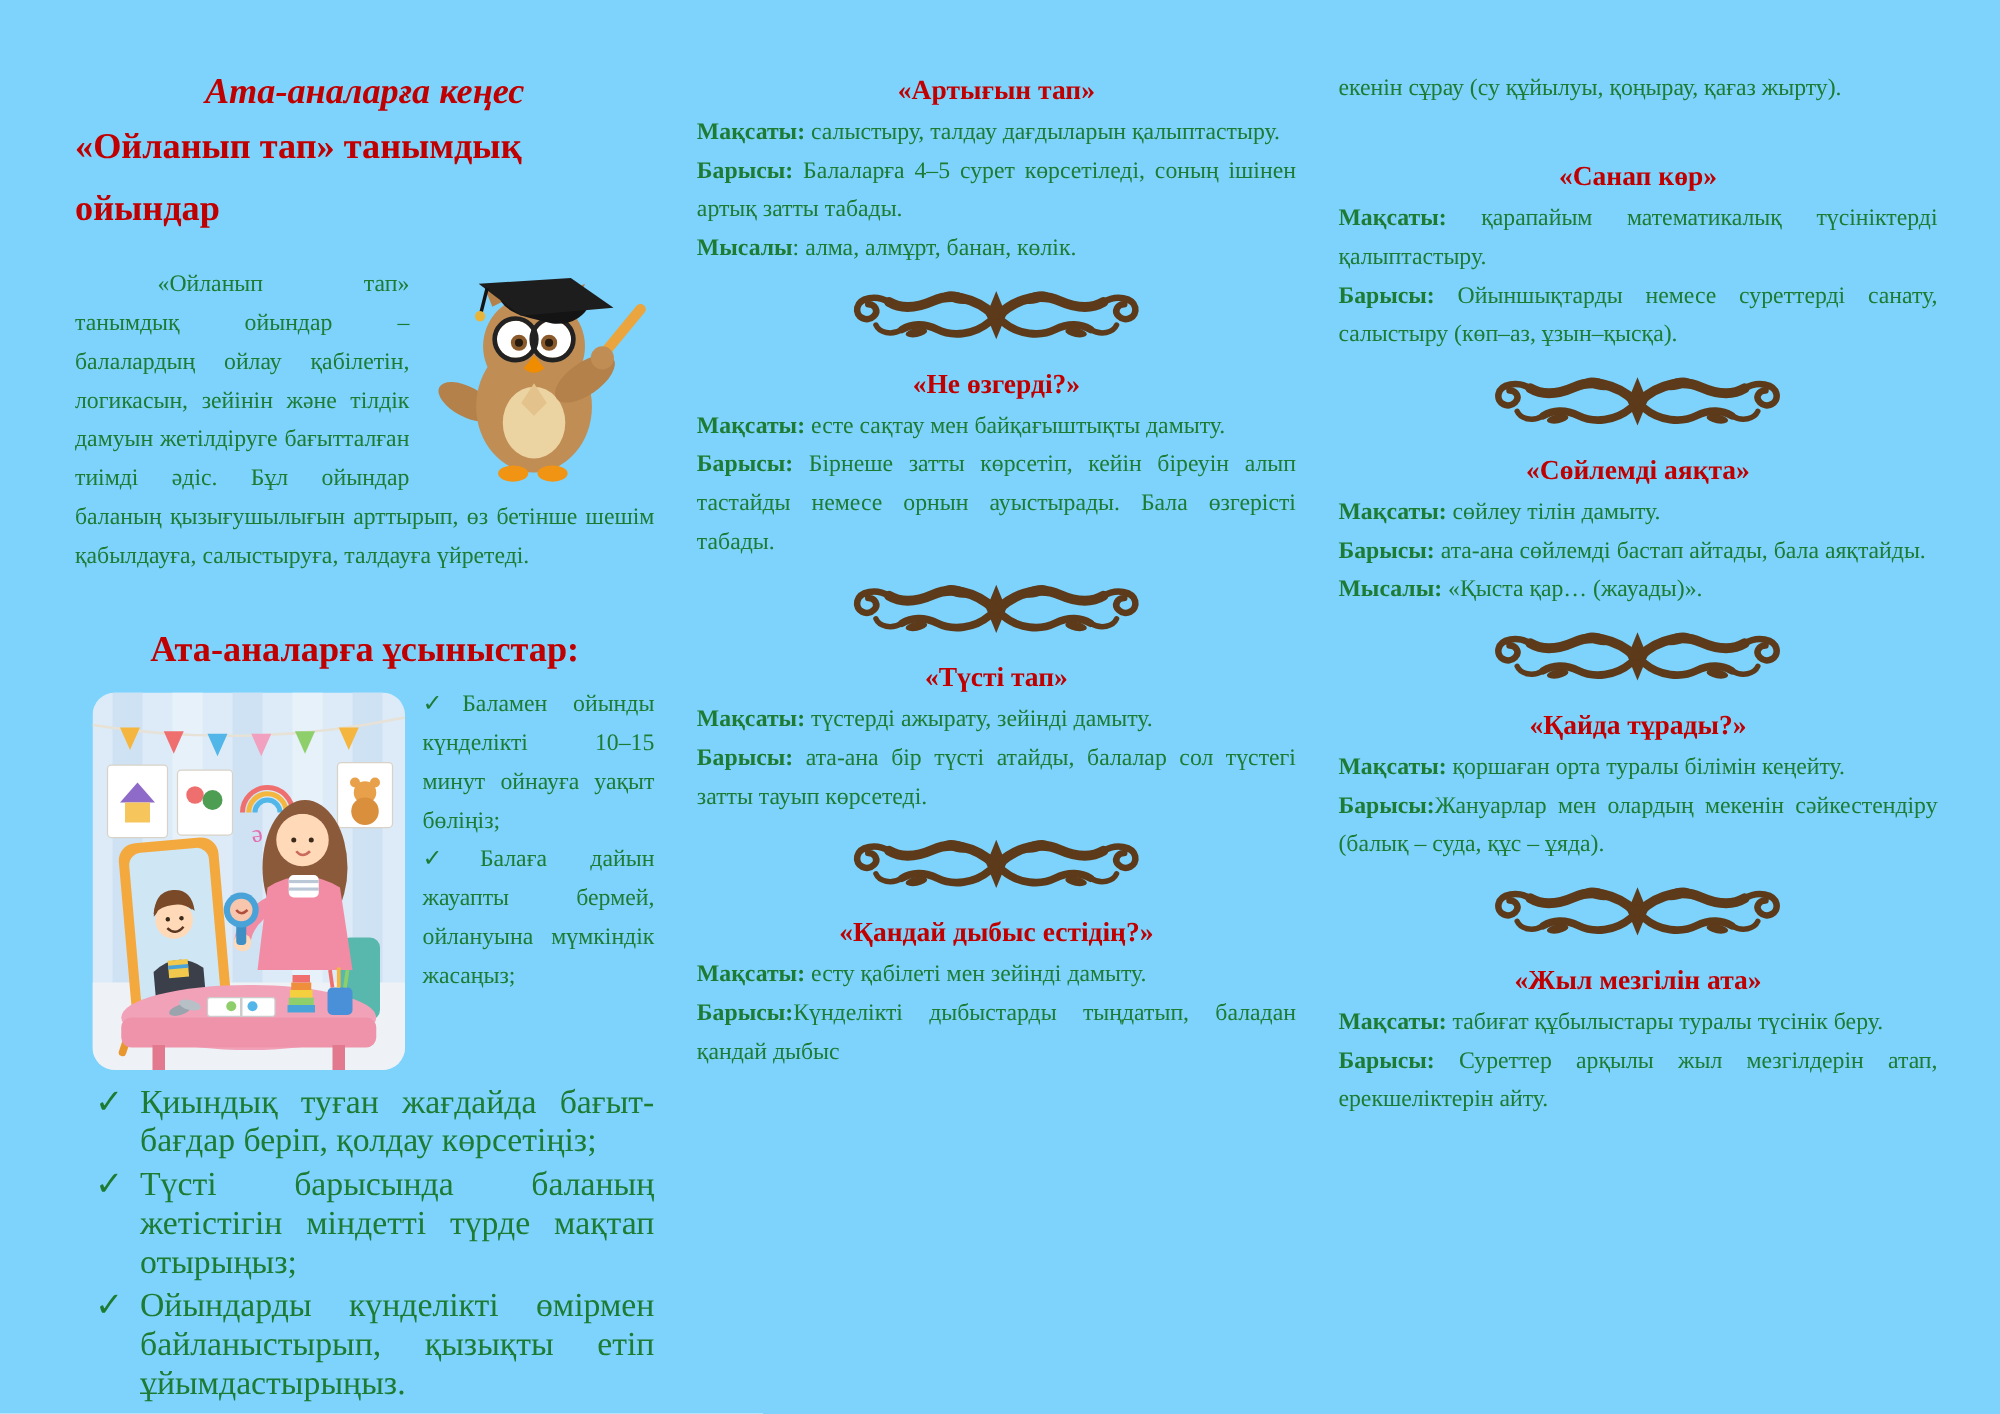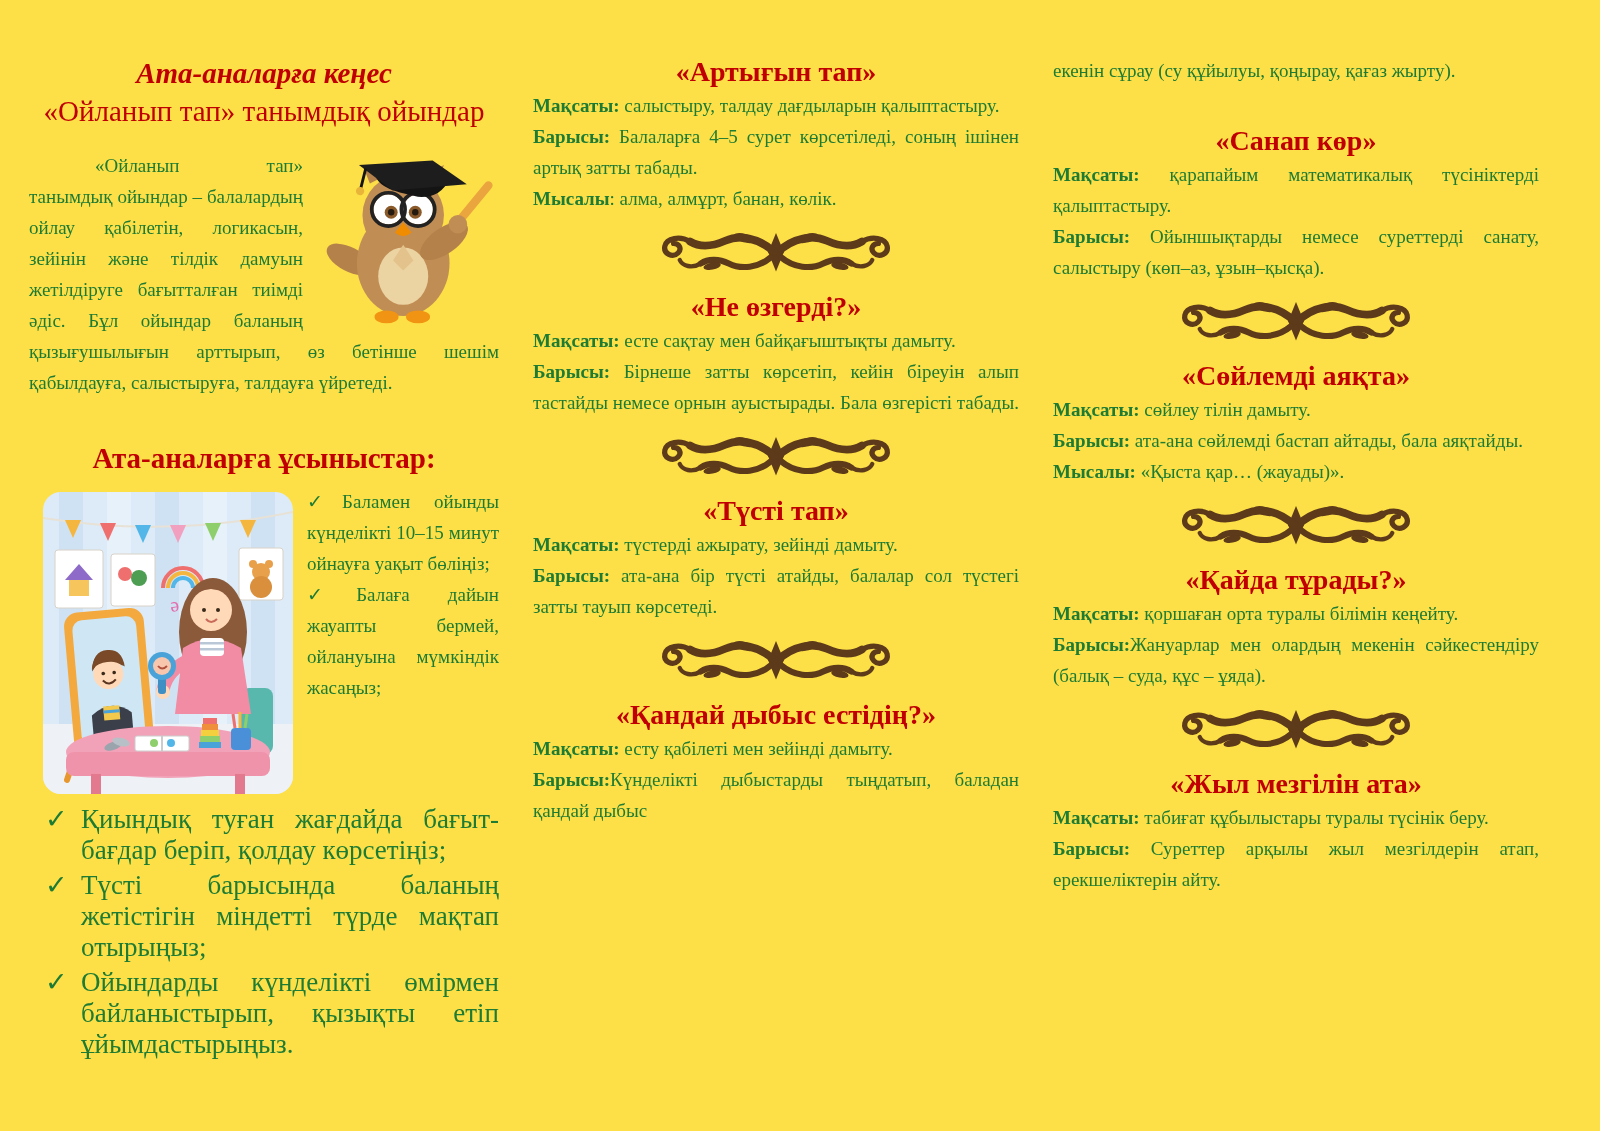--- a/index.html
+++ b/index.html
@@ -1,54 +1,54 @@
 <!DOCTYPE html>
 <html><head>
 <meta charset="utf-8">
 <style>
   html,body { margin:0; padding:0; background:#ffffff; }
   .page {
     position:relative;
     width:1600px; height:1131px;
     box-sizing:border-box;
     display:flex; gap:34px;
-    padding:55px 50px 26px 29px;
+    padding:55px 50px 26px 60px;
     font-family:"Liberation Serif", serif;
     color:#1e7b33;
-    background:#fde047;
+    background:#7dd3fc;
     overflow:hidden;
   }
   .col { box-sizing:border-box; }
   .col-1 { width:470px; }
   .col-2 { width:486px; }
   .col-3 { width:486px; }
 
   .h1 { color:#c00000; font-weight:bold; font-style:italic; font-size:29px; line-height:37px; text-align:center; }
-  .h2 { color:#c00000; font-weight:normal; font-size:29px; line-height:38px; text-align:center; }
+  .h2 { color:#c00000; font-weight:bold; font-size:29px; line-height:50px; }
   .h3 { color:#c00000; font-weight:bold; font-size:29px; line-height:36px; text-align:center; margin-top:42px; }
 
   .body { font-size:19px; line-height:31px; text-align:justify; margin:0; }
   .indent { text-indent:66px; }
 
   .intro-wrap { margin-top:20px; }
   .owl-float { float:right; width:186px; height:176px; margin:2px 0 4px 10px; }
   .owl-float svg { width:100%; height:100%; display:block; }
 
   .tips-wrap { margin-top:10px; }
   .play-float { float:left; width:250px; height:302px; margin:6px 14px 6px 14px; }
   .play-float svg { width:100%; height:100%; display:block; }
   .tip-wrapped { margin:0; }
   .check { color:#1e7b33; }
 
   .tiprows { clear:both; padding-top:4px; }
   .tiprow { position:relative; padding-left:52px; font-size:27px; line-height:31px; text-align:justify; margin:0 0 4px 0; }
   .tiprow .check { position:absolute; left:16px; top:0; }
 
   .section { margin:0 0 6px 0; }
-  .sec-title { color:#c00000; font-weight:bold; font-size:28px; line-height:33px; text-align:center; margin:0 0 2px 0; }
+  .sec-title { color:#c00000; font-weight:bold; font-size:22px; line-height:33px; text-align:center; margin:0 0 2px 0; }
   .entry b { font-weight:bold; }
 
   .ornament { display:block; width:300px; height:42px; margin:18px auto 16px auto; }
   .first-gap { margin-top:38px; }
   .hidden-defs { position:absolute; width:0; height:0; overflow:hidden; }
 </style>
 </head>
 <body>
 
 <svg class="hidden-defs" aria-hidden="true">

